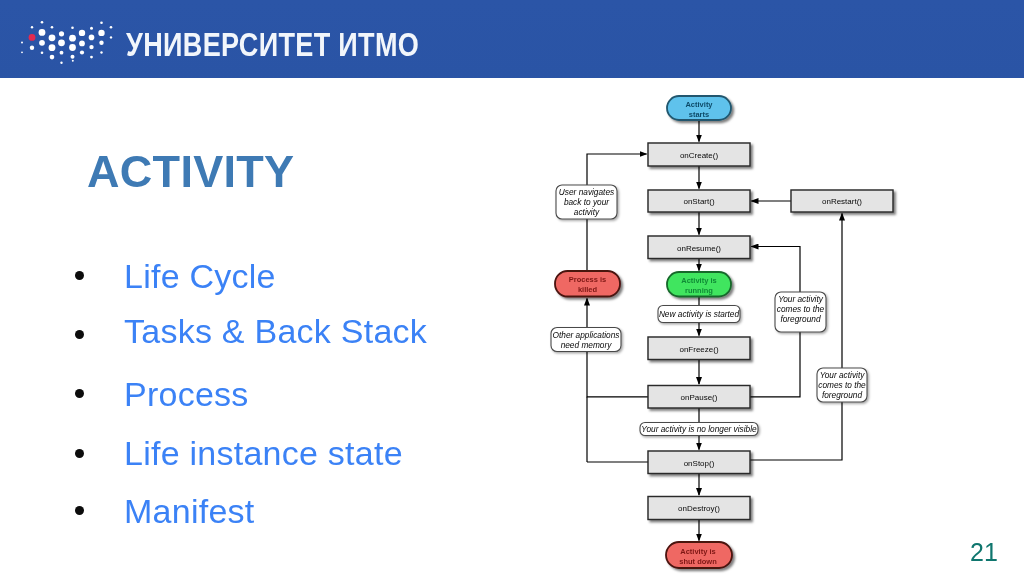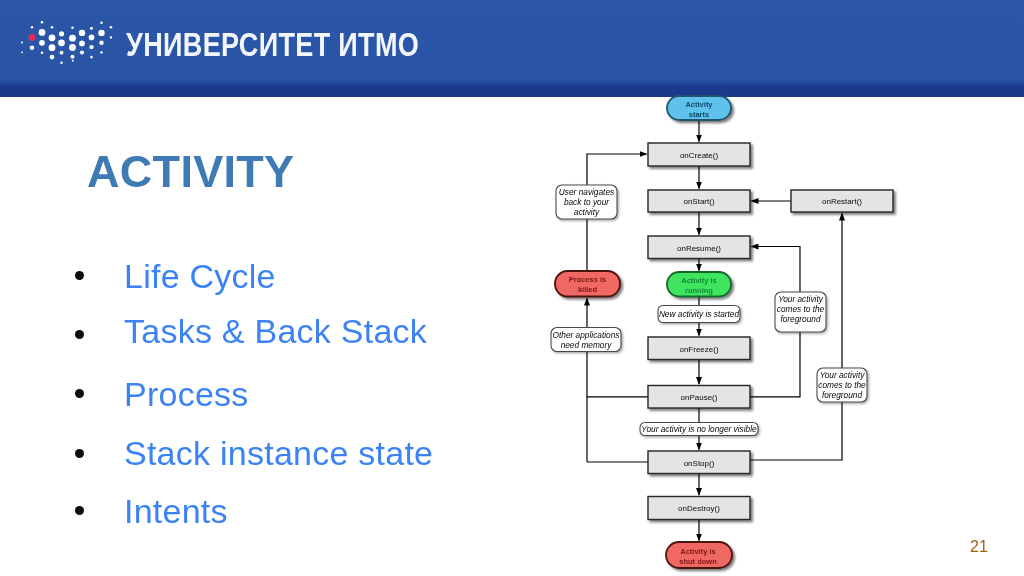--- a/index.html
+++ b/index.html
@@ -1,25 +1,25 @@
 <!DOCTYPE html>
 <html><head>
 <meta charset="utf-8">
 <style>
   html,body{margin:0;padding:0;}
   body{width:1024px;height:576px;position:relative;background:#ffffff;overflow:hidden;
        font-family:"Liberation Sans", sans-serif;}
-  #header{position:absolute;left:0;top:0;width:1024px;height:97px;
+  #header{position:absolute;left:0;top:0;width:1024px;height:78px;
           background:linear-gradient(#2b55a7 0px,#2a54a5 80px,#20439a 84px,#1b3a8c 86px);}
   #logotext{position:absolute;left:126px;top:26px;color:#f2f6fb;font-size:33px;
             font-weight:bold;letter-spacing:0.4px;transform:scaleX(0.82);transform-origin:0 50%;}
   #title{position:absolute;left:87px;top:146px;color:#3e7ab4;font-size:45px;font-weight:bold;letter-spacing:0.3px;}
   .bullet{position:absolute;width:9px;height:9px;border-radius:50%;background:#0c0c0c;left:75px;}
   .item{position:absolute;left:124px;font-size:34px;color:#3b82f6;white-space:nowrap;line-height:38px;letter-spacing:0.25px;}
-  #pagenum{position:absolute;left:970px;top:538px;color:#a16207;font-size:16px;}
+  #pagenum{position:absolute;left:970px;top:538px;color:#0f766e;font-size:25px;}
   svg{position:absolute;left:0;top:0;}
 </style>
 </head>
 <body>
 <div id="header">
   <svg width="130" height="86" viewBox="0 0 130 86">
     <g fill="#ffffff">
       <circle cx="22" cy="42.6" r="1.0"></circle>
       <circle cx="22" cy="52.3" r="0.9"></circle>
       <circle cx="32" cy="27.2" r="1.2"></circle>
@@ -62,23 +62,23 @@
 
 <div id="title">ACTIVITY</div>
 
 <div class="bullet" style="top:271px"></div>
 <div class="item" style="top:257px">Life Cycle</div>
 <div class="bullet" style="top:330px"></div>
 <div class="item" style="top:312px">Tasks &amp; Back Stack</div>
 <div class="bullet" style="top:389px"></div>
 <div class="item" style="top:375px">Process</div>
 <div class="bullet" style="top:449px"></div>
-<div class="item" style="top:434px">Stack instance state</div>
+<div class="item" style="top:434px">Life instance state</div>
 <div class="bullet" style="top:506px"></div>
-<div class="item" style="top:492px">Intents</div>
+<div class="item" style="top:492px">Manifest</div>
 
 <div id="pagenum">21</div>
 
 <svg id="chart" width="1024" height="576" viewBox="0 0 1024 576">
 <defs>
   <marker id="ar" markerWidth="8" markerHeight="6" refX="7" refY="3" orient="auto" markerUnits="userSpaceOnUse">
     <path d="M0,0 L8,3 L0,6 Z" fill="#000"></path>
   </marker>
   <filter id="sh" x="-20%" y="-20%" width="150%" height="160%">
     <feDropShadow dx="2.2" dy="2.2" stdDeviation="1.3" flood-color="#000" flood-opacity="0.5"></feDropShadow>

